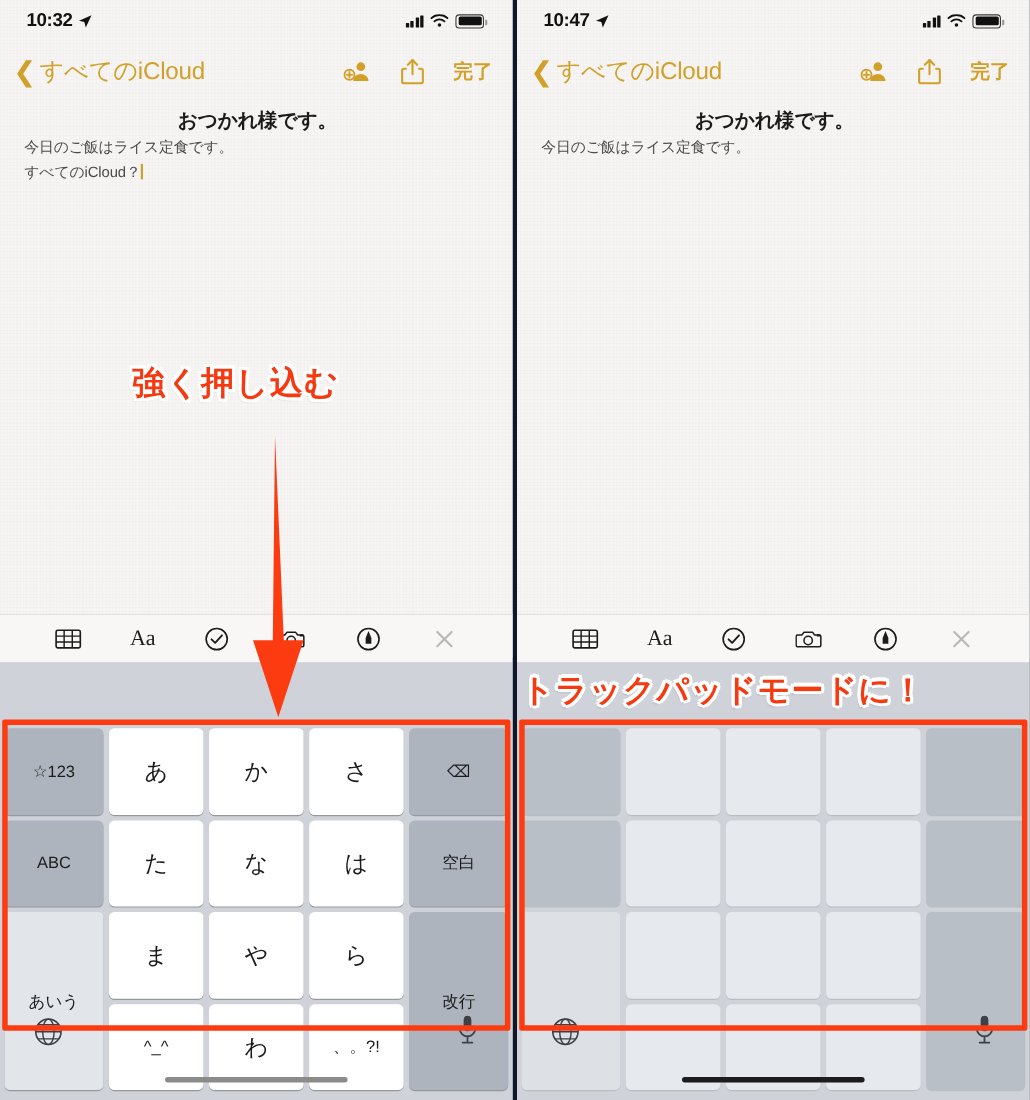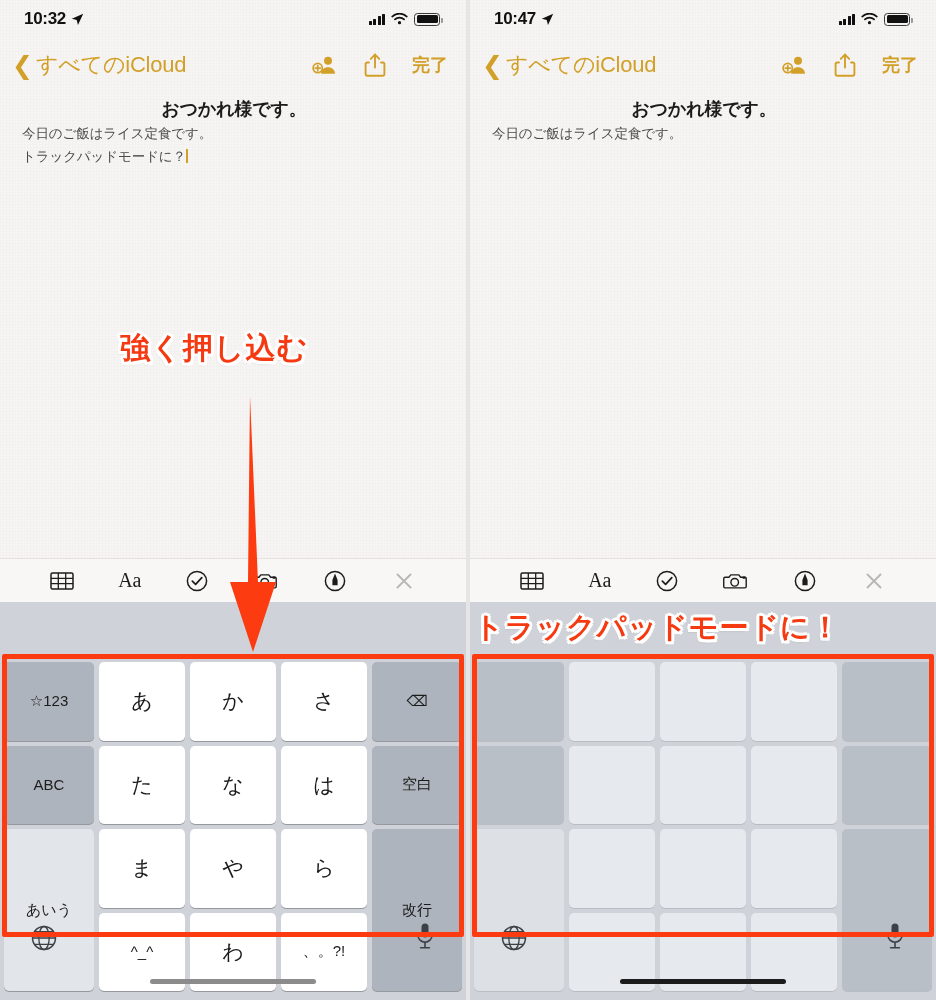--- a/index.html
+++ b/index.html
@@ -2,21 +2,21 @@
 <html><head>
 <meta charset="utf-8">
 <style>
   * { box-sizing: border-box; margin: 0; padding: 0; }
   html, body {
     width: 936px; height: 1000px;
     font-family: "Liberation Sans", "DejaVu Sans", sans-serif;
     background: #ffffff;
     overflow: hidden;
   }
-  .stage { position: relative; width: 936px; height: 1000px; background: #e5e5e5; }
+  .stage { position: relative; width: 936px; height: 1000px; background: #0f172a; }
 
   
   .panel {
     position: absolute; top: 0; height: 1000px; width: 466px;
     background: #f6f4f2;
     overflow: hidden;
   }
   .panel.left  { left: 0; }
   .panel.right { left: 470px; }
 
@@ -207,21 +207,21 @@
           <path d="M7.8 6.9 L12 2.6 L16.2 6.9" stroke="#d2a029" stroke-width="1.9" fill="none" stroke-linecap="round" stroke-linejoin="round"></path>
           <path d="M6 10.5 H4.2 a1.6 1.6 0 0 0-1.6 1.6 v10 a1.6 1.6 0 0 0 1.6 1.6 h15.6 a1.6 1.6 0 0 0 1.6-1.6 v-10 a1.6 1.6 0 0 0-1.6-1.6 H18" stroke="#d2a029" stroke-width="1.9" fill="none" stroke-linecap="round"></path>
         </svg>
         <span class="done">完了</span>
       </div>
     </div>
 
     <div class="note">
       <div class="note-title">おつかれ様です。</div>
       <div class="note-line">今日のご飯はライス定食です。</div>
-      <div class="note-line"><span>トラックパッドモードに？</span><span class="caret"></span></div>
+      <div class="note-line"><span>すべてのiCloud？</span><span class="caret"></span></div>
     </div>
 
     <div class="fmtbar">
       <svg class="fmt-icon" viewBox="0 0 26 26">
         <rect x="2" y="5" width="22" height="16" rx="1.5" fill="none" stroke="#1c1c1c" stroke-width="1.5"></rect>
         <path d="M2 10.3 H24 M2 15.7 H24 M9.3 5 V21 M16.7 5 V21" stroke="#1c1c1c" stroke-width="1.3"></path>
       </svg>
       <span class="fmt-aa">Aa</span>
       <svg class="fmt-icon" viewBox="0 0 26 26">
         <circle cx="13" cy="13" r="9.6" fill="none" stroke="#1c1c1c" stroke-width="1.5"></circle>

